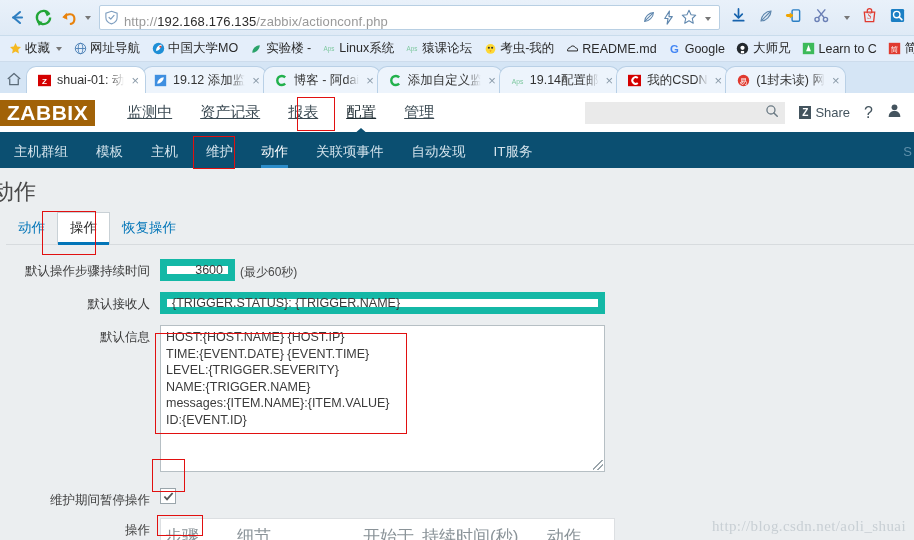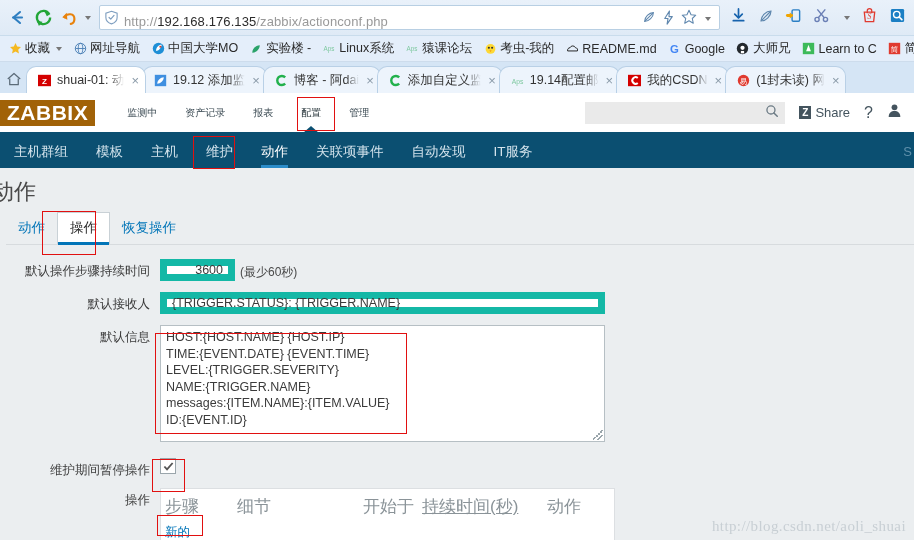--- a/index.html
+++ b/index.html
@@ -129,24 +129,25 @@
     font-size: 21px;
     font-weight: bold;
     letter-spacing: 0.5px;
     padding: 2px 7px 3px 7px;
     margin-left: 0px;
     line-height: 1;
     font-family: "Liberation Sans", sans-serif;
   }
   .zbx-menu { display:flex; align-items:center; gap:0px; margin-left: 18px; }
   .zbx-menu-item {
-    font-size: 10px;
+    font-size: 15px;
     color: #3b4a53;
     padding: 10px 14px;
     position: relative;
+    text-decoration: underline;
   }
   .zbx-menu-item.sel { color: #1f2d33; }
   .zbx-menu-item.sel::after{
     content:""; position:absolute; left:50%; bottom:-3px; transform:translateX(-50%);
     border-left:8px solid transparent;border-right:8px solid transparent;border-bottom:7px solid #0b4f71;
   }
   .zbx-right { margin-left:auto; display:flex; align-items:center; gap:14px; padding-right:12px; }
   .zbx-search {
     width: 200px; height: 22px; background: #eaeaea;
     display:flex; align-items:center; justify-content:flex-end; padding-right:6px;
@@ -204,21 +205,21 @@
     padding-right:10px; padding-top:4px; flex:0 0 auto;
   }
   .finput {
     border:7px solid #14b8a6; background:#fff; height:22px; font-size:12.5px; color:#3b3b3b;
     padding:2px 5px; display:flex; align-items:center;
   }
   .finput.num { width:75px; justify-content:flex-end; }
   .hint { font-size:12px; color:#4a4a4a; padding-left:5px; padding-top:5px; }
   .finput.wide { width: 445px; }
   .ftextarea {
-    border:1px solid #b6bfc4; background:#fff; width:445px; height:117px;
+    border:1px solid #b6bfc4; background:#fff; width:445px; height:147px;
     font-size:12.5px; color:#3b3b3b; padding:3px 5px; line-height:16.5px;
     white-space:pre; overflow:hidden; position:relative;
   }
   .ta-resize {
     position:absolute; right:1px; bottom:1px; width:10px; height:10px;
     background:
       linear-gradient(135deg, transparent 45%, #9aa5ab 45%, #9aa5ab 55%, transparent 55%),
       linear-gradient(135deg, transparent 70%, #9aa5ab 70%, #9aa5ab 80%, transparent 80%);
   }
   .chk {

